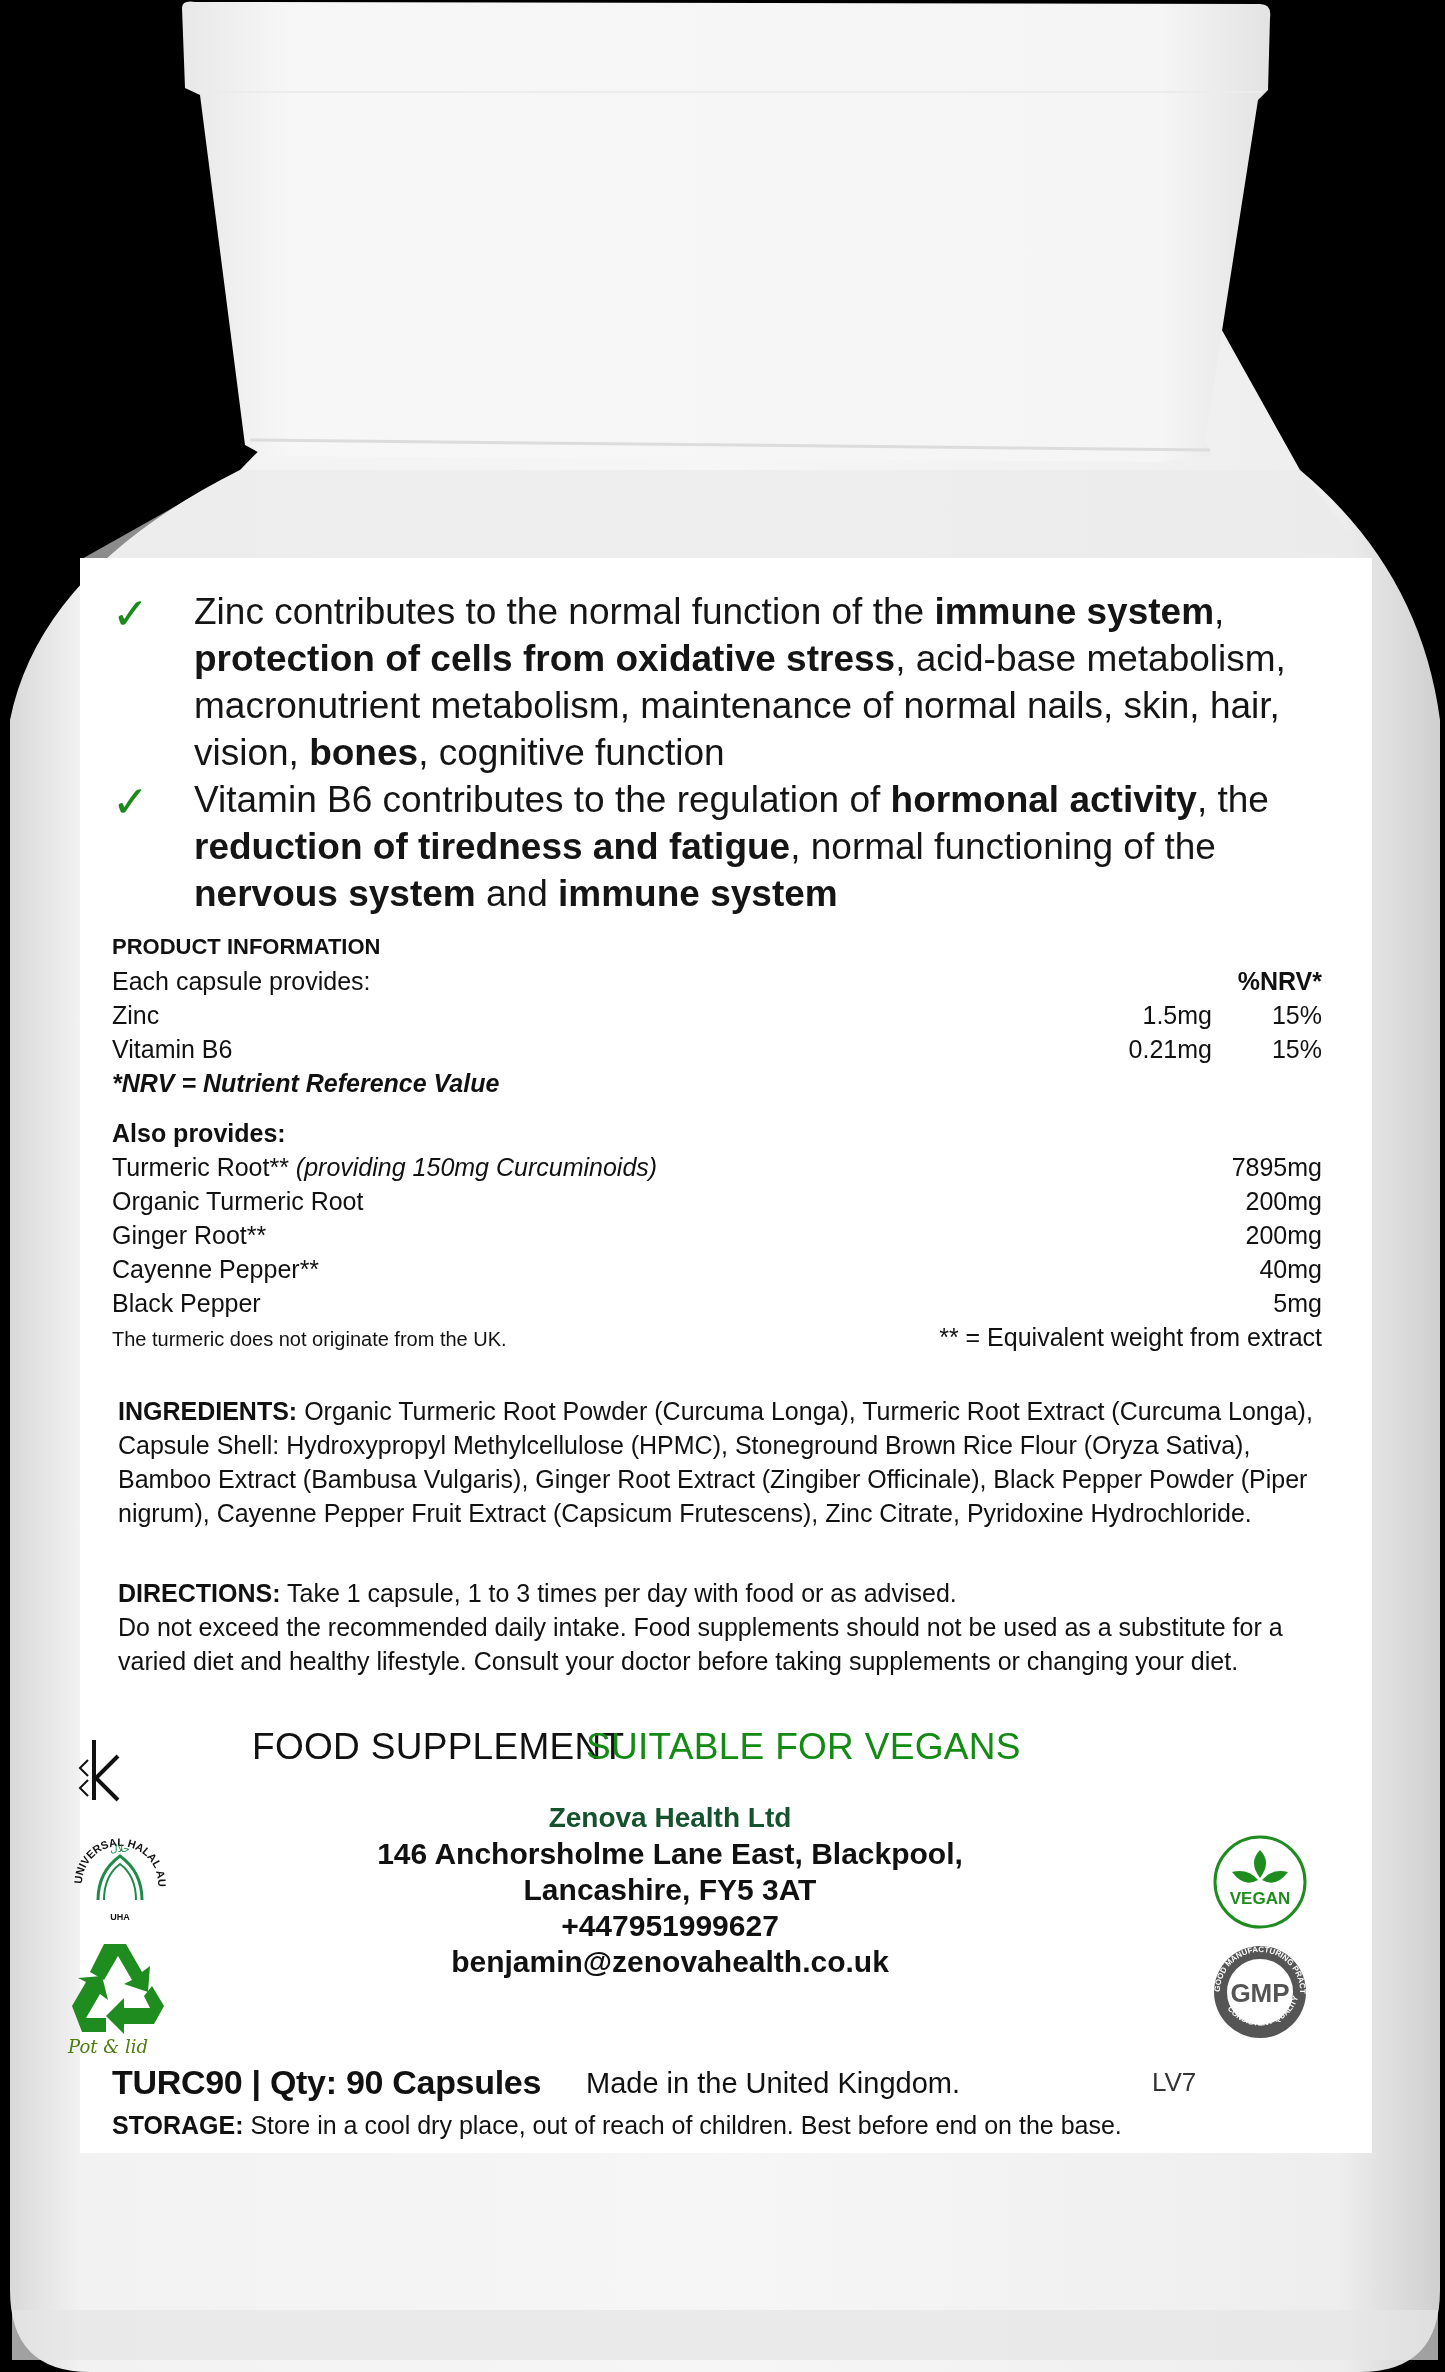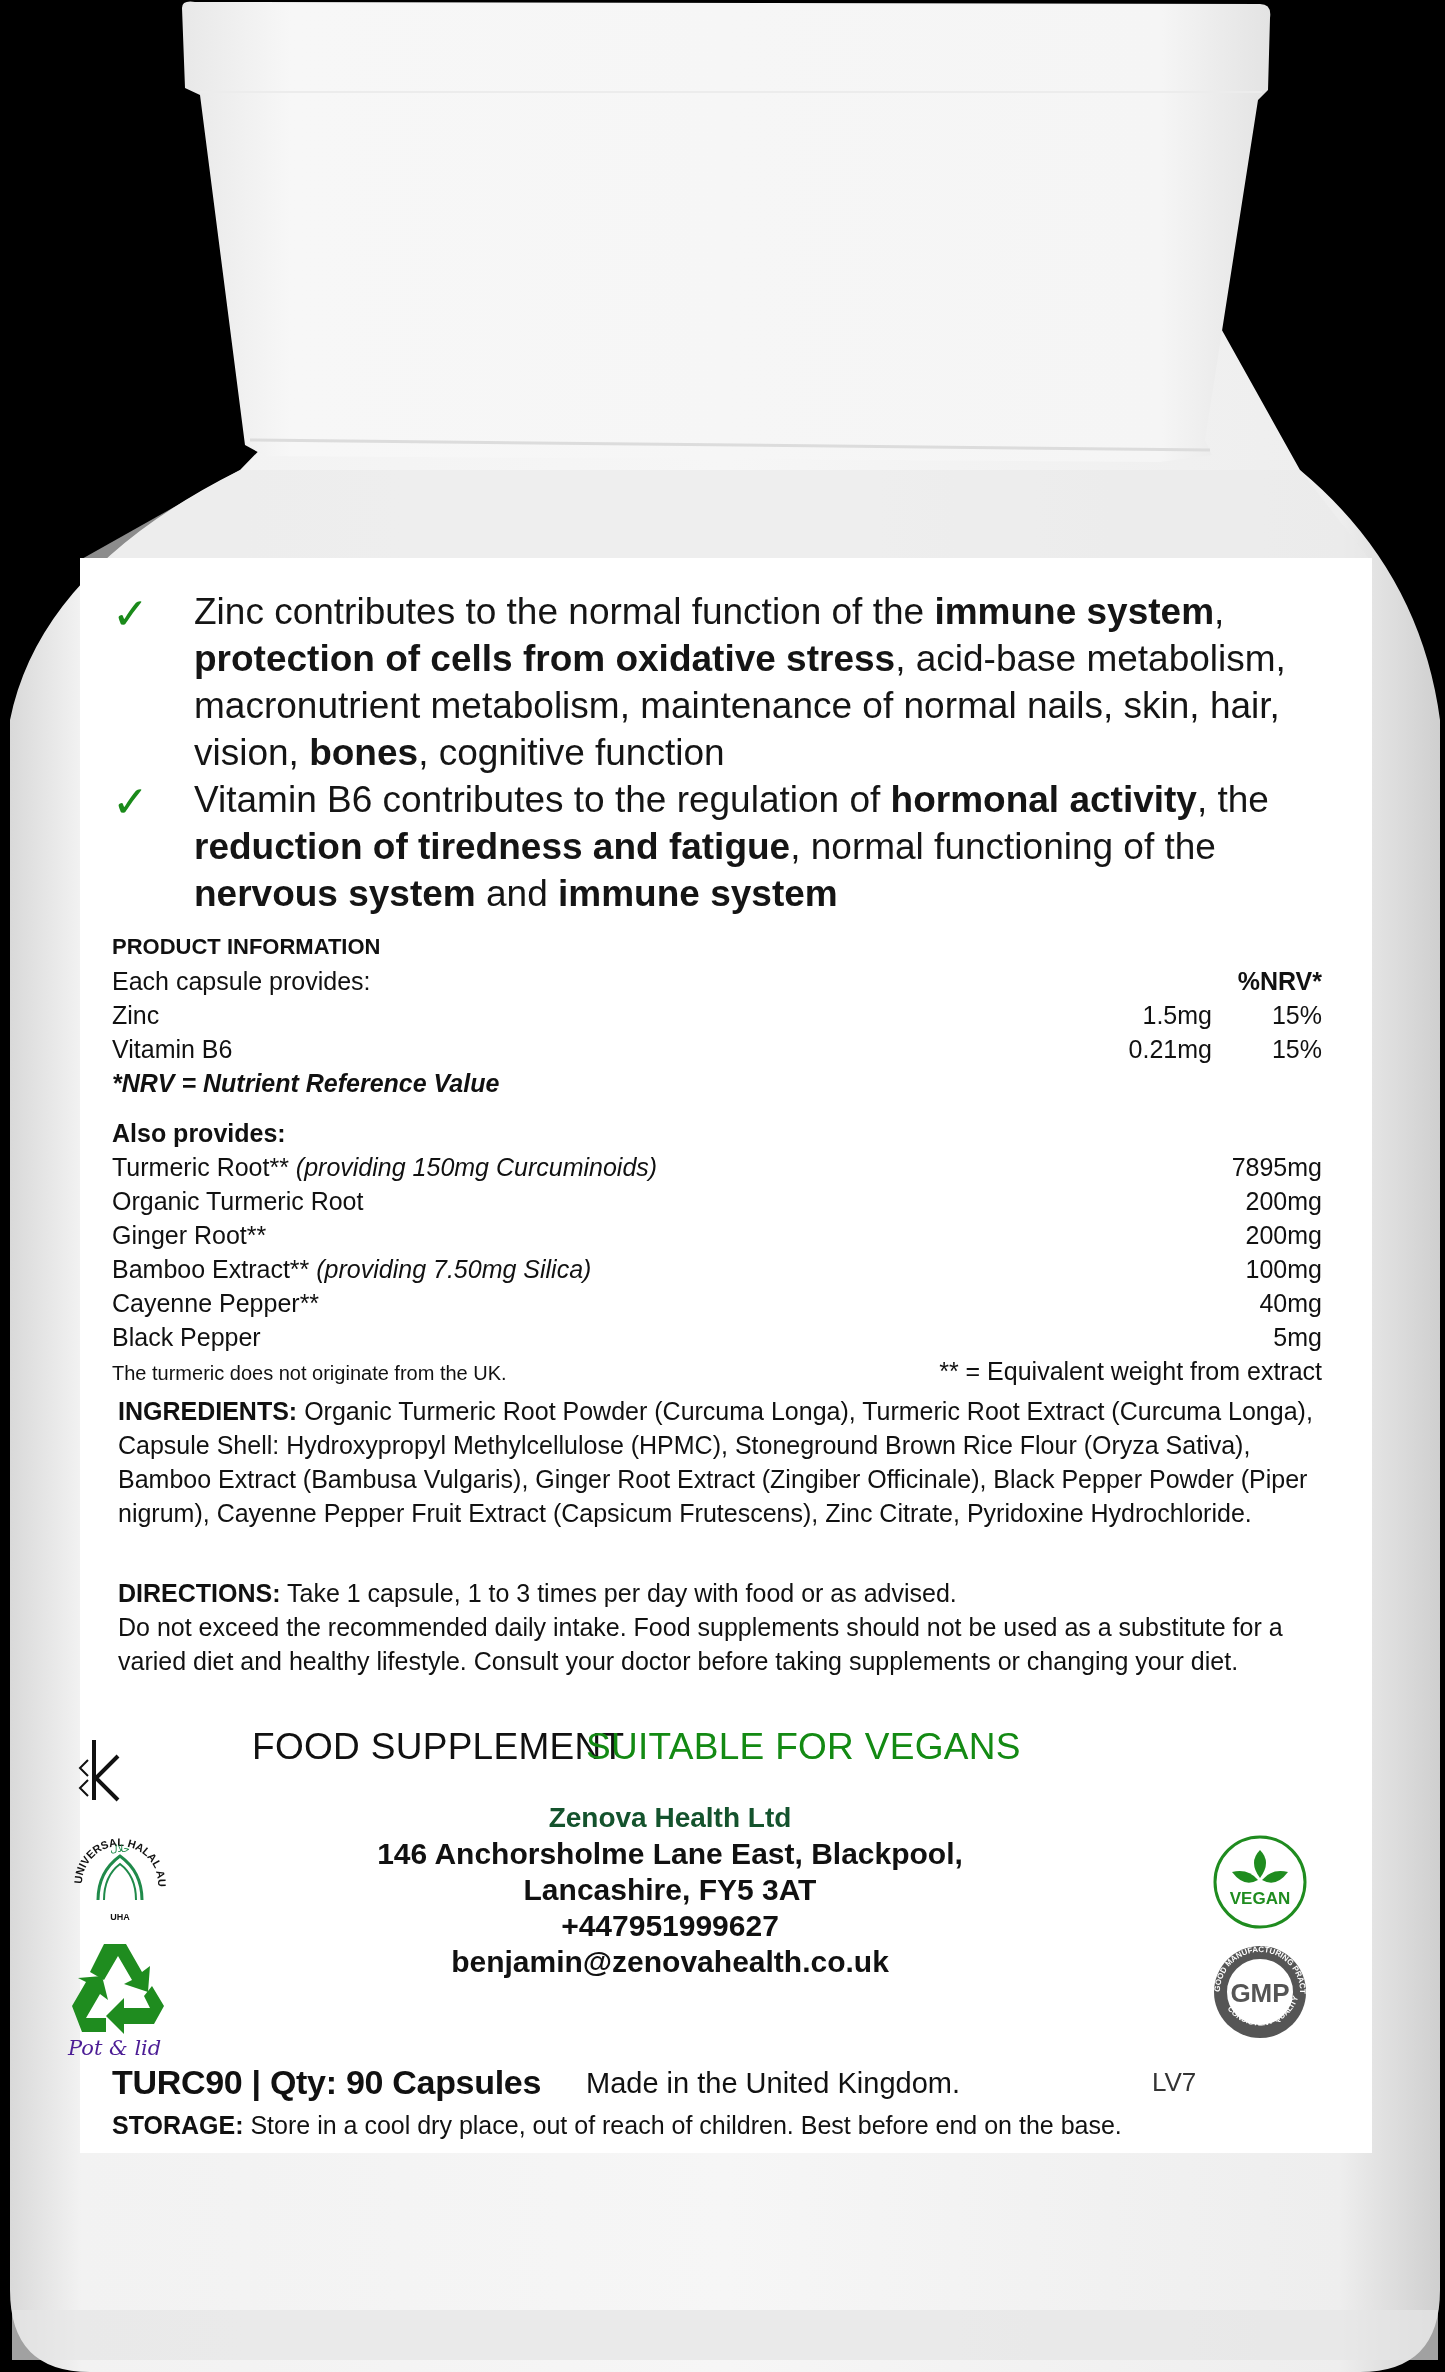--- a/index.html
+++ b/index.html
@@ -137,24 +137,20 @@
     </div>
     <div class="row">
       <span class="name"><span>Organic Turmeric Root</span></span>
       <span class="amount">200mg</span>
     </div>
     <div class="row">
       <span class="name"><span>Ginger Root**</span></span>
       <span class="amount">200mg</span>
     </div>
     <div class="row">
-      <span class="name"><span>Bamboo Extract**</span> <span class="note-italic">(providing 7.50mg Silica)</span></span>
-      <span class="amount">100mg</span>
-    </div>
-    <div class="row">
       <span class="name"><span>Cayenne Pepper**</span></span>
       <span class="amount">40mg</span>
     </div>
     <div class="row">
       <span class="name"><span>Black Pepper</span></span>
       <span class="amount">5mg</span>
     </div>
     <div class="row">
       <span class="name small">The turmeric does not originate from the UK.</span>
       <span>** = Equivalent weight from extract</span>
@@ -186,21 +182,21 @@
     <text x="52" y="98" text-anchor="middle" font-family="Liberation Sans, sans-serif" font-size="9" font-weight="700" fill="#111">UHA</text>
   </svg>
 
   <svg class="icon" style="left:-16px; top:1378px;" width="110" height="110" viewBox="0 0 110 110">
     <g fill="#1f8c1f">
       <path d="M 40 8 L 62 8 L 78 36 L 86 30 L 84 56 L 60 48 L 68 44 L 54 20 L 40 44 L 26 36 Z"></path>
       <path d="M 88 50 L 100 70 L 90 88 L 60 88 L 60 98 L 42 80 L 60 62 L 60 72 L 86 72 L 80 60 Z"></path>
       <path d="M 8 70 L 22 46 L 14 42 L 38 40 L 44 64 L 36 58 L 22 82 L 42 82 L 42 96 L 18 96 Z"></path>
     </g>
   </svg>
-  <div class="icon" style="left:-12px; top:1478px; font-family:'DejaVu Serif', serif; font-style:italic; font-size:21px; color:#4c1d95;">Pot &amp; lid</div>
+  <div class="icon" style="left:-12px; top:1478px; font-family:'DejaVu Serif', serif; font-style:italic; font-size:18px; color:#4d7c0f;">Pot &amp; lid</div>
 
   <div class="company">
     <div class="co-name">Zenova Health Ltd</div>
     <div class="addr">146 Anchorsholme Lane East, Blackpool,</div>
     <div class="addr">Lancashire, FY5 3AT</div>
     <div class="addr">+447951999627</div>
     <div class="addr">benjamin@zenovahealth.co.uk</div>
   </div>
 
   <svg class="icon" style="left:1130px; top:1274px;" width="100" height="100" viewBox="0 0 100 100">

